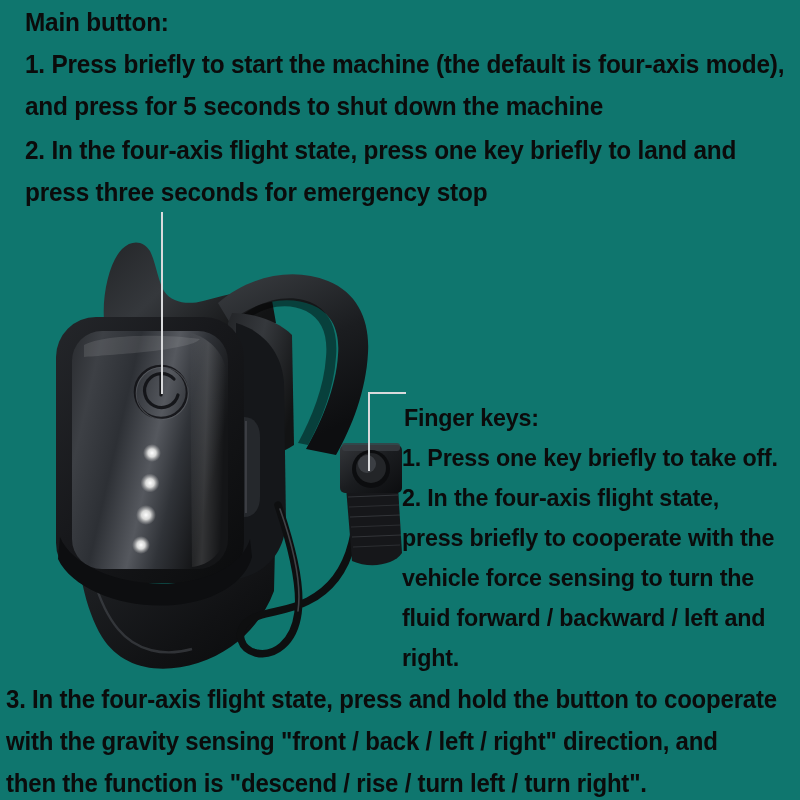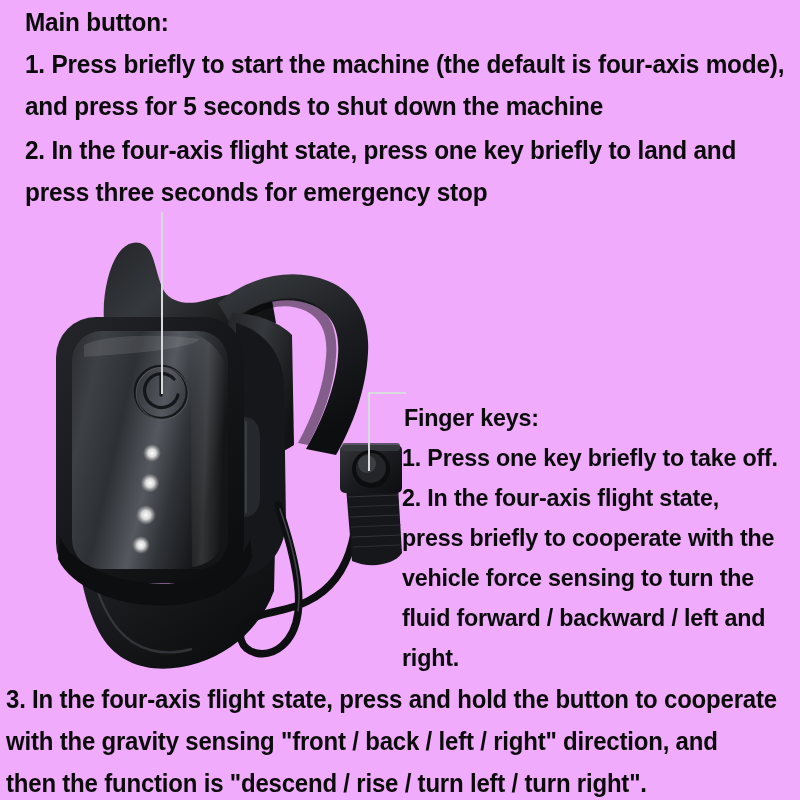--- a/index.html
+++ b/index.html
@@ -5,21 +5,21 @@
 <style>
   html, body {
     margin: 0;
     padding: 0;
     background: #ffffff;
   }
   #page {
     position: relative;
     width: 800px;
     height: 800px;
-    background: #f0abfc;
+    background: #0f766e;
     overflow: hidden;
     font-family: "Liberation Sans", "DejaVu Sans", sans-serif;
     color: #000000;
   }
 
   
   .txt {
     position: absolute;
     font-weight: bold;
     color: #0b0b0b;

